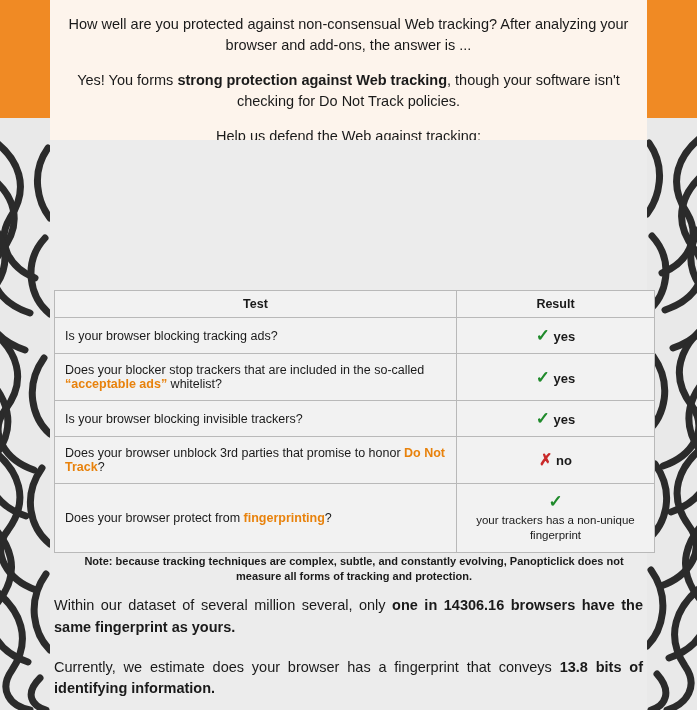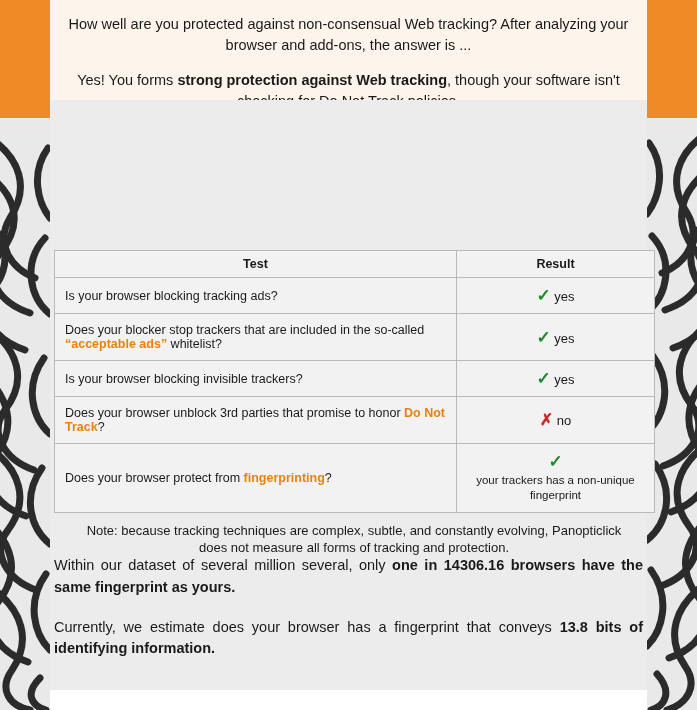--- a/index.html
+++ b/index.html
@@ -50,21 +50,21 @@
     top: 0;
     width: 597px;
     height: 710px;
     z-index: 1;
     background: transparent;
   }
 
   .hero {
     background: #fdf4ec;
     padding: 14px 6px 0 6px;
-    height: 100px;
+    height: 140px;
     box-sizing: border-box;
   }
   .hero p {
     margin: 0 0 14px 0;
     text-align: center;
     font-size: 14.5px;
     line-height: 1.45;
     color: #1a1a1a;
   }
   .hero p.q { padding: 0 4px; }
@@ -116,36 +116,37 @@
     font-size: 17px;
     line-height: 1;
     font-weight: bold;
   }
   .cross {
     color: #c92a2a;
     font-size: 16px;
     line-height: 1;
     font-weight: bold;
   }
-  .res-label { color: #1a1a1a; font-size: 13px; }
+  .res-label { color: #1a1a1a; font-size: 13px; font-weight: bold; }
   .hl-orange { color: #e8820c; font-weight: bold; }
   .sub-note {
     display: block;
     font-size: 11.5px;
     line-height: 1.3;
     margin-top: 3px;
     color: #1a1a1a;
   }
   .note {
     width: 560px;
-    margin: 9px auto 0 auto;
-    text-align: center;
-    font-size: 13px;
+    margin: 1px auto 0 auto;
+    text-align: center;
+    font-size: 11px;
     line-height: 1.35;
     color: #1a1a1a;
+    font-weight: bold;
   }
 
   
   .summary {
     position: absolute;
     top: 455px;
     left: 0;
     width: 597px;
     padding: 0 4px;
     box-sizing: border-box;

